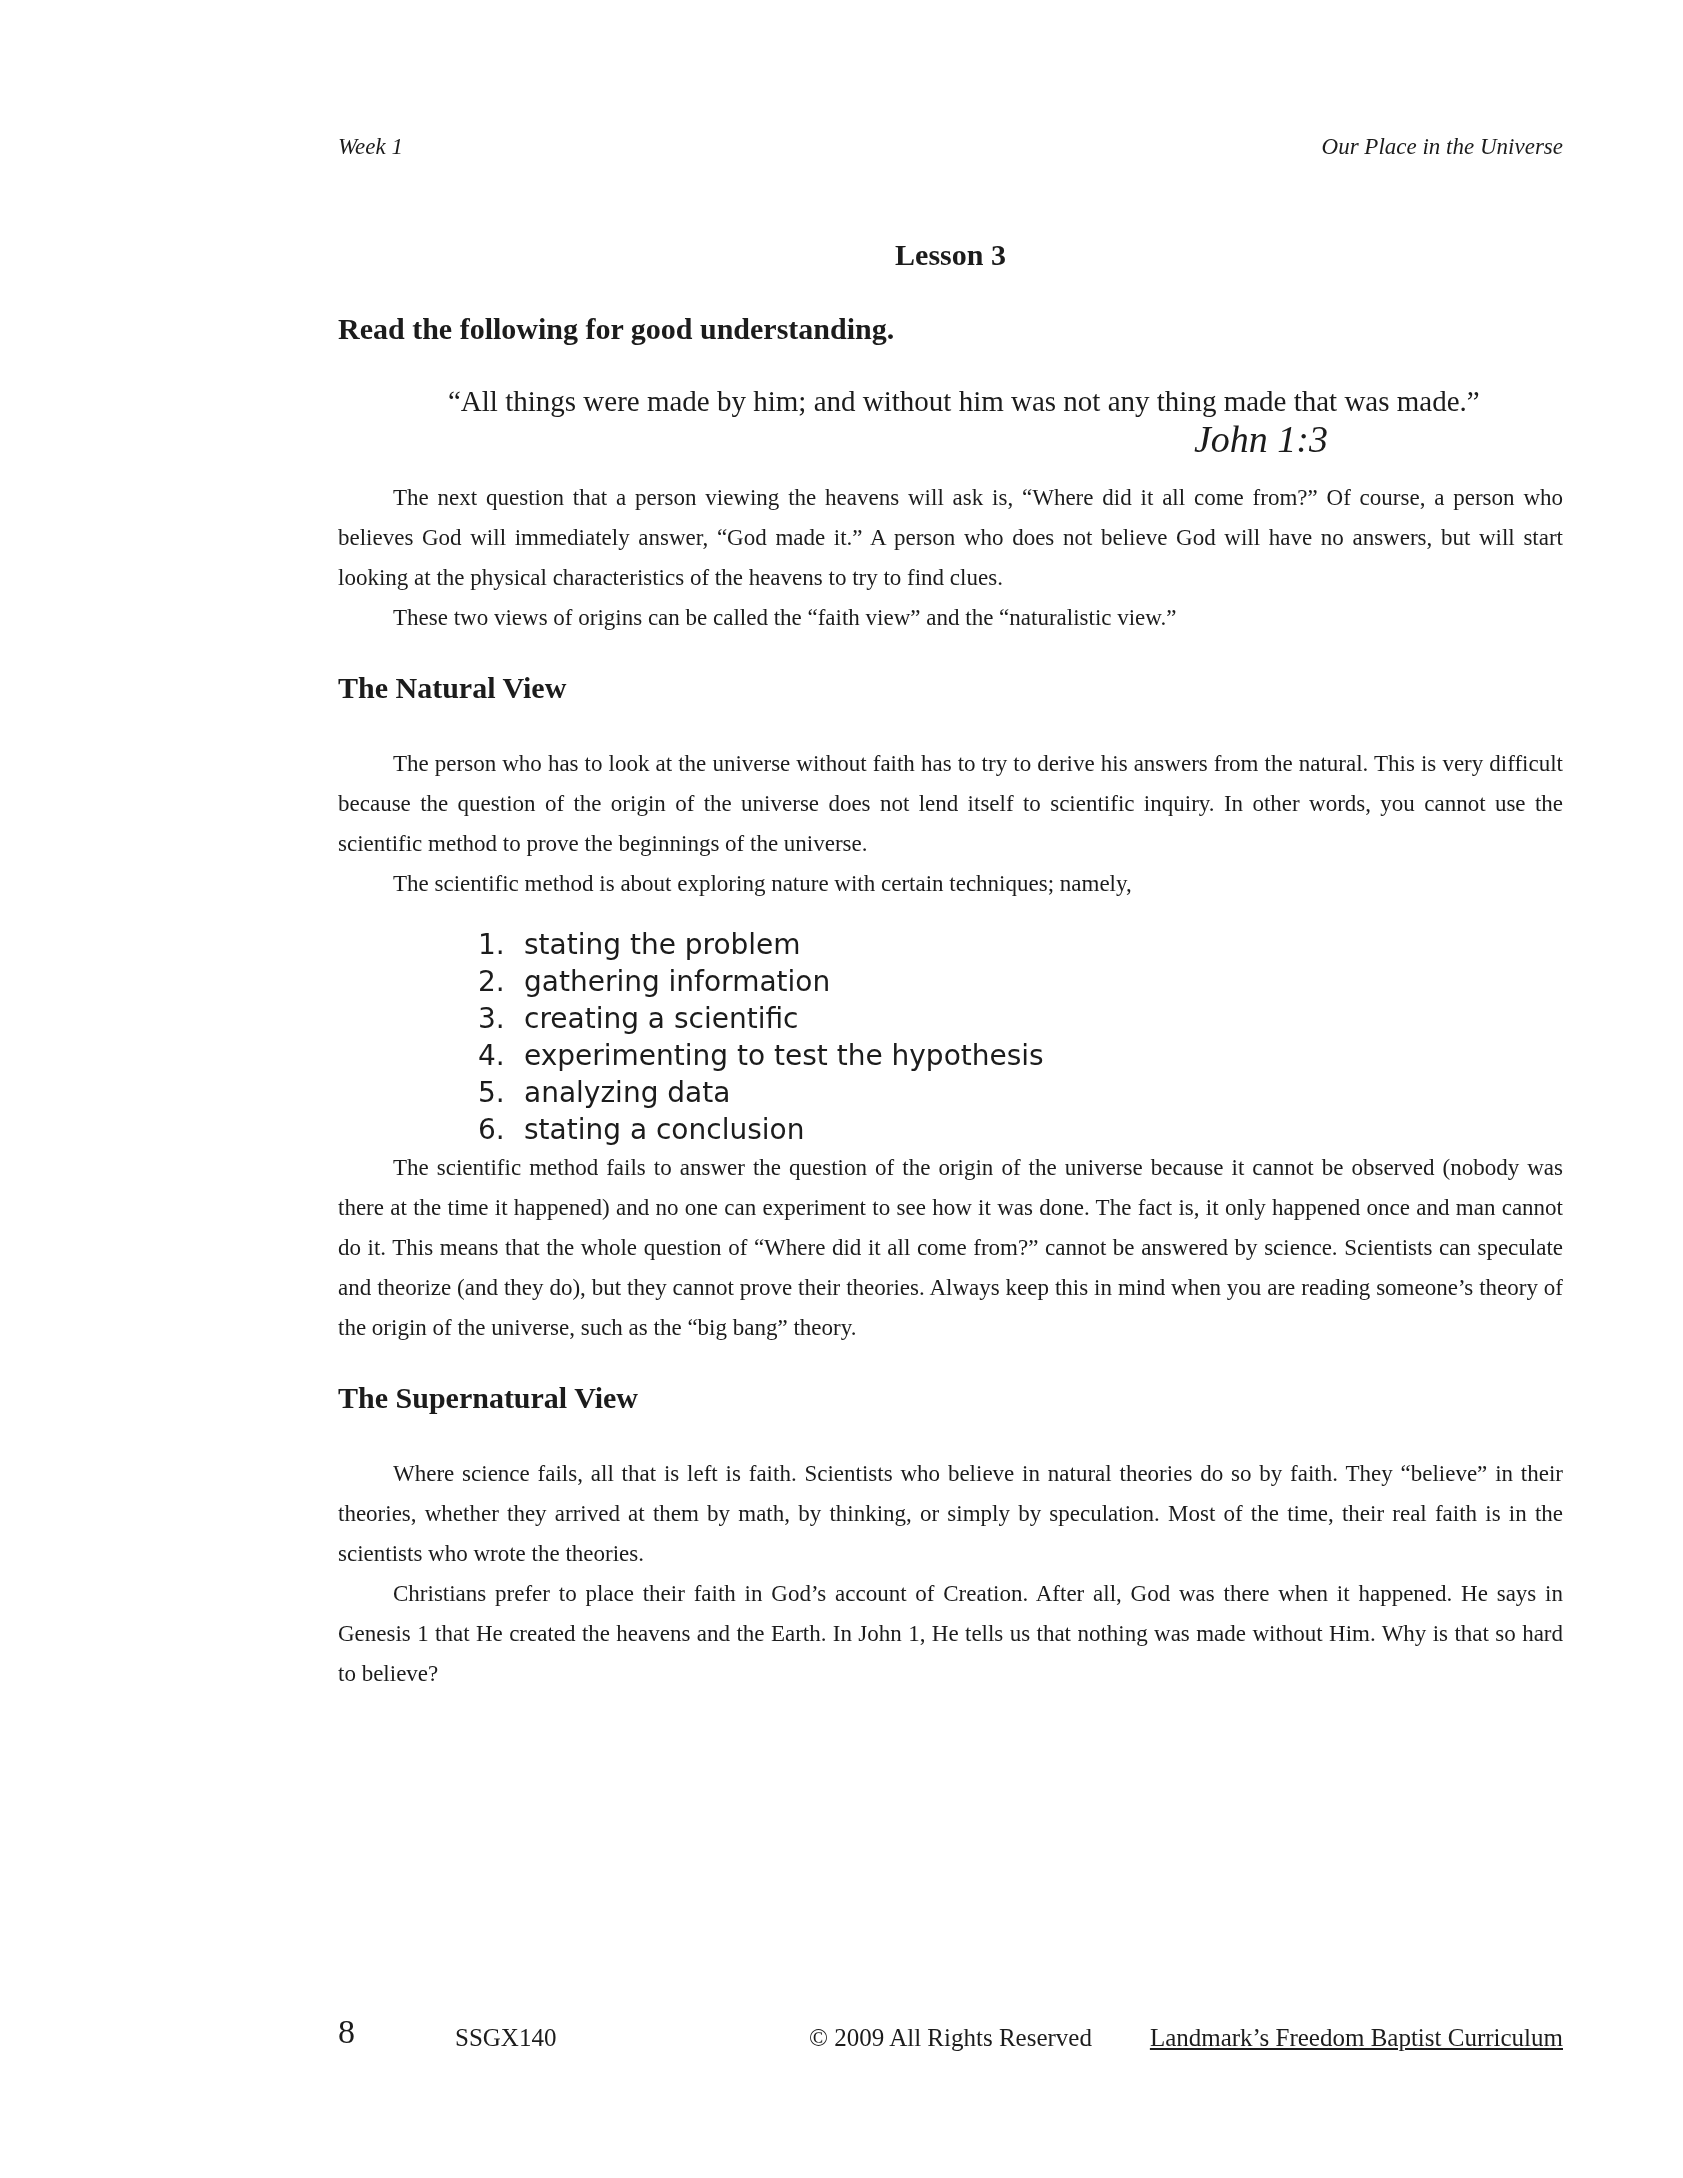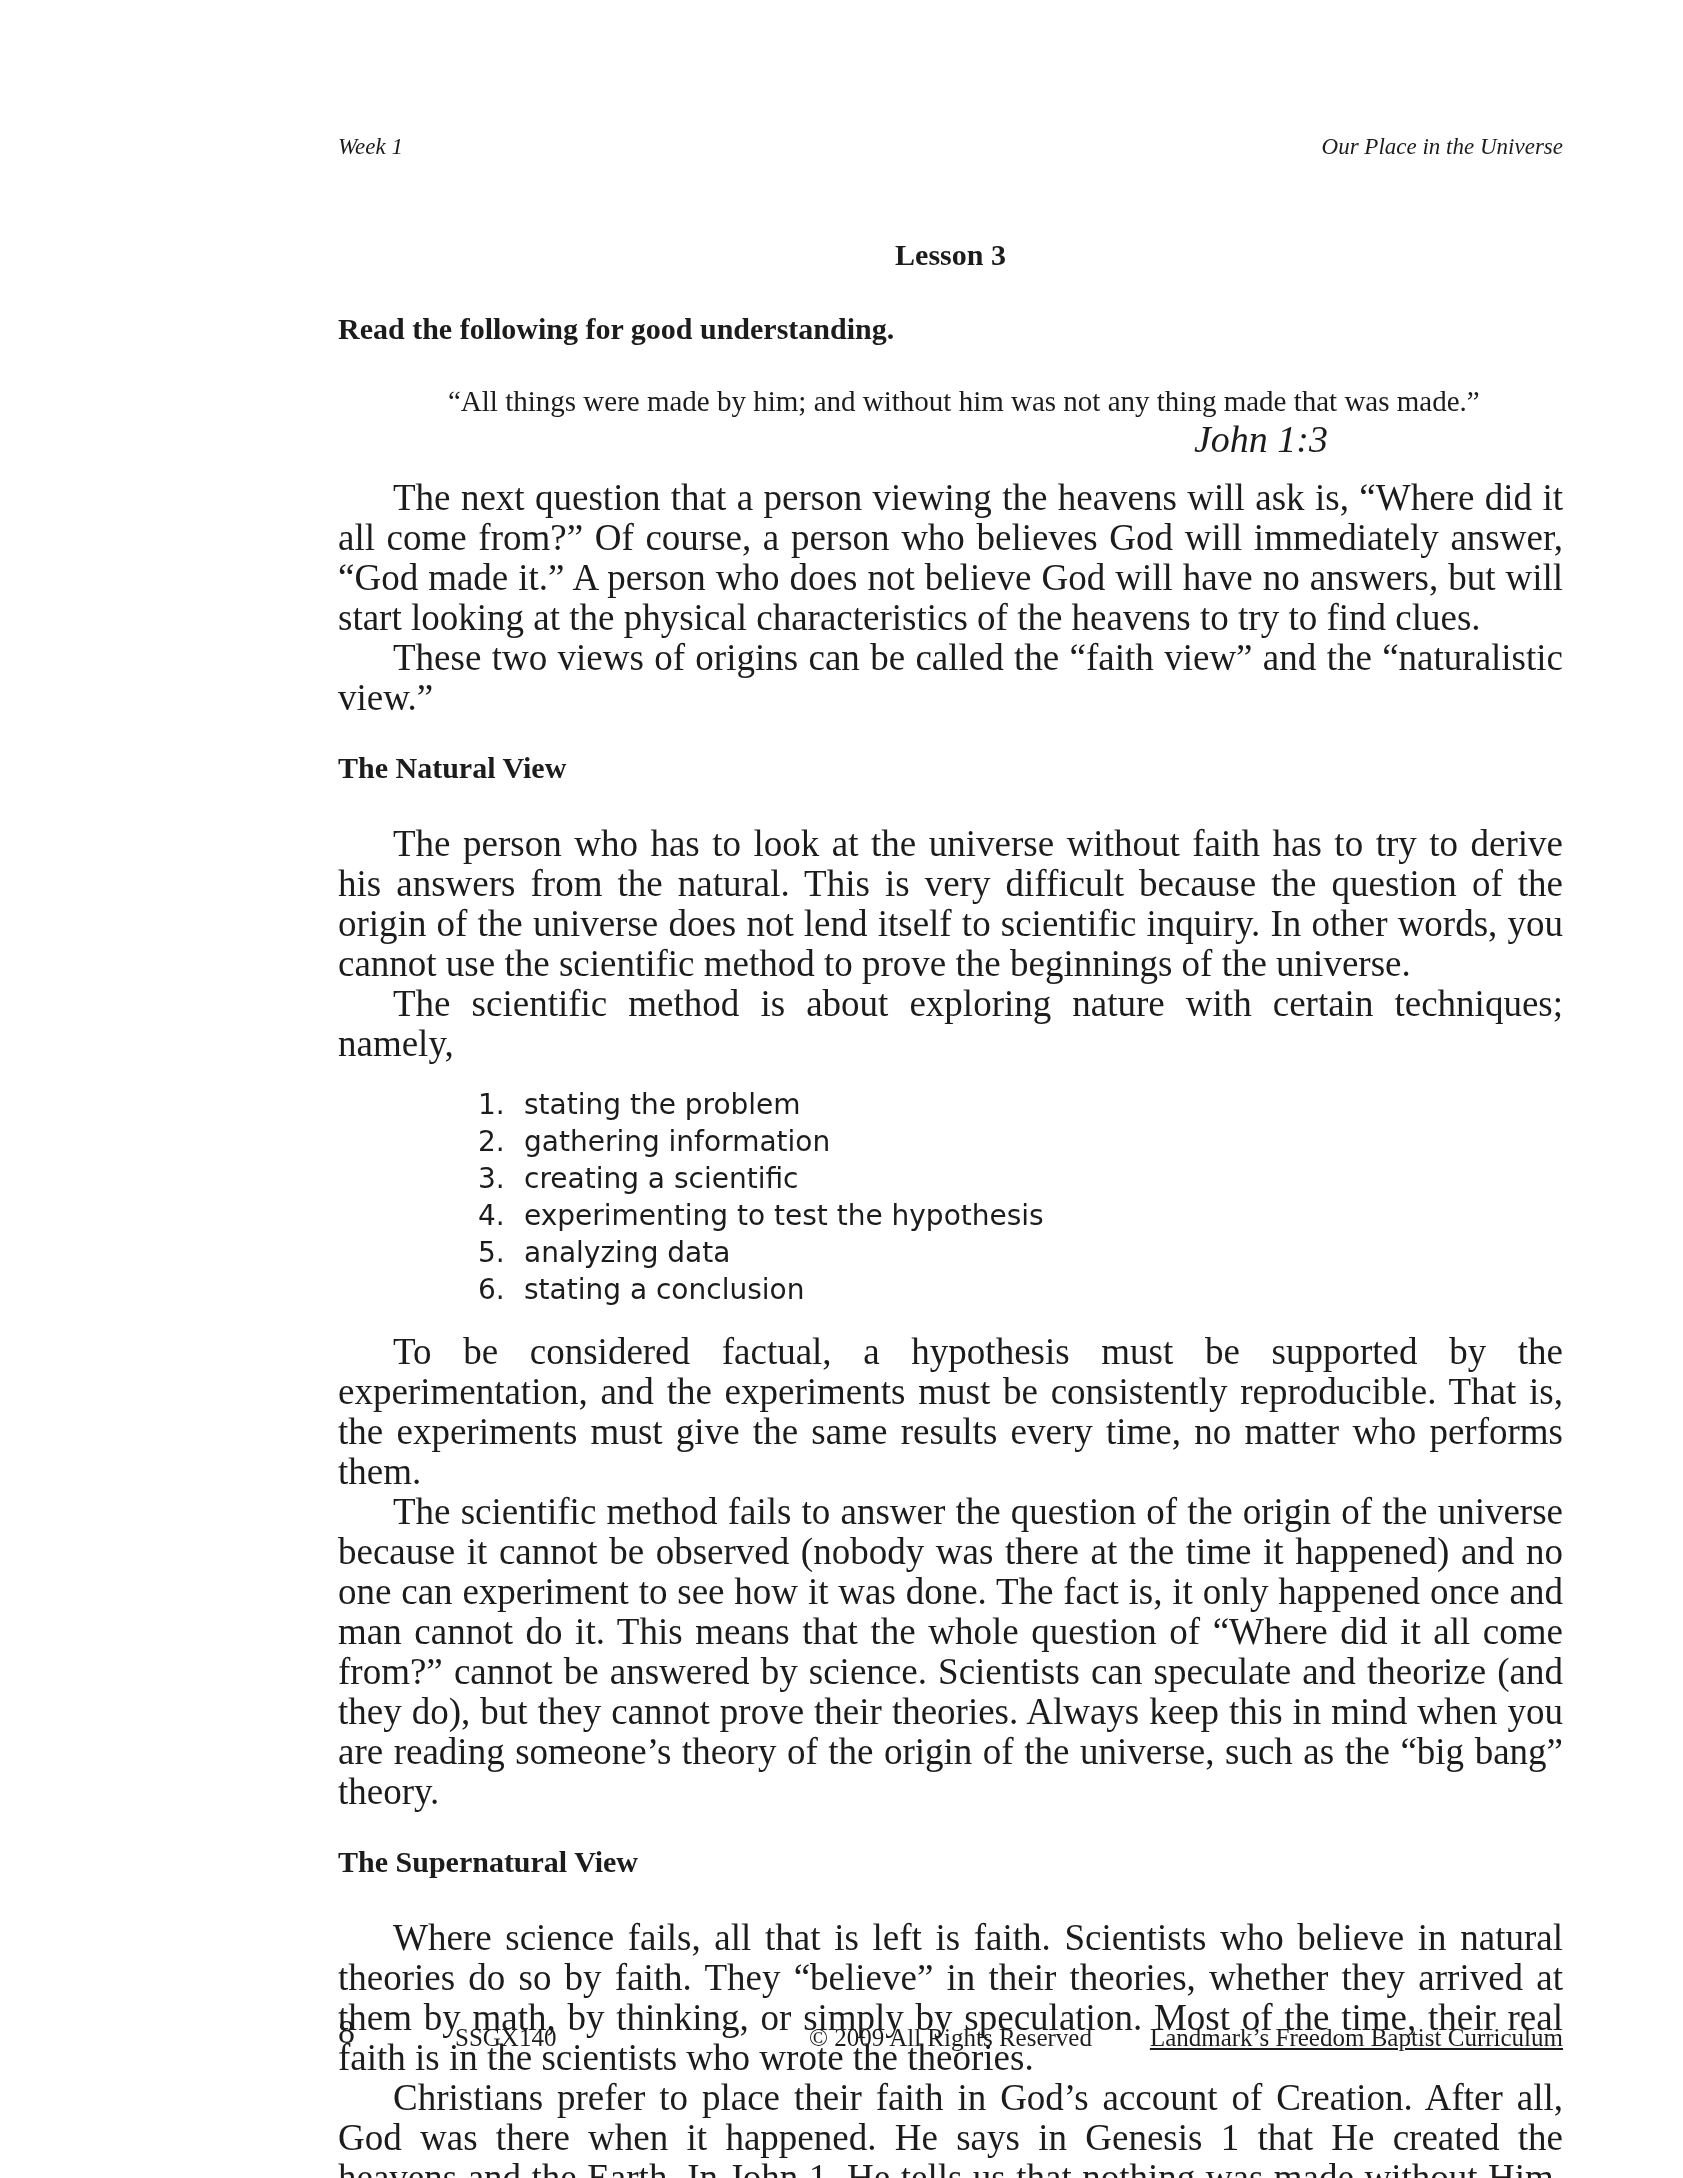--- a/index.html
+++ b/index.html
@@ -51,21 +51,21 @@
     line-height: 38px;
   }
   .scripture-reference {
     padding-left: 856px;
     font-style: italic;
     font-size: 38px;
     line-height: 38px;
   }
   p.body-par {
     margin: 0;
-    font-size: 37px;
+    font-size: 23px;
     line-height: 40px;
     text-align: justify;
     text-indent: 55px;
   }
   p.first-after-quote { margin-top: 20px; }
   p.after-list { margin-top: 24px; }
   .section-heading {
     margin: 30px 0 36px 0;
     font-weight: bold;
     font-size: 30px;
@@ -158,21 +158,20 @@
       <div class="method-item">
         <span class="num">5.</span>
         <span>analyzing data</span>
       </div>
       <div class="method-item">
         <span class="num">6.</span>
         <span>stating a conclusion</span>
       </div>
     </div>
 
-    <p class="body-par after-list">To be considered factual, a hypothesis must be supported by the experimentation, and the experiments must be consistently reproducible. That is, the experiments must give the same results every time, no matter who performs them.</p>
     <p class="body-par">The scientific method fails to answer the question of the origin of the universe because it cannot be observed (nobody was there at the time it happened) and no one can experiment to see how it was done. The fact is, it only happened once and man cannot do it. This means that the whole question of “Where did it all come from?” cannot be answered by science. Scientists can speculate and theorize (and they do), but they cannot prove their theories. Always keep this in mind when you are reading someone’s theory of the origin of the universe, such as the “big bang” theory.</p>
 
     <div class="section-heading">The Supernatural View</div>
 
     <p class="body-par">Where science fails, all that is left is faith. Scientists who believe in natural theories do so by faith. They “believe” in their theories, whether they arrived at them by math, by thinking, or simply by speculation. Most of the time, their real faith is in the scientists who wrote the theories.</p>
     <p class="body-par">Christians prefer to place their faith in God’s account of Creation. After all, God was there when it happened. He says in Genesis 1 that He created the heavens and the Earth. In John 1, He tells us that nothing was made without Him. Why is that so hard to believe?</p>
 
   </div>
 
   <div class="page-footer">

